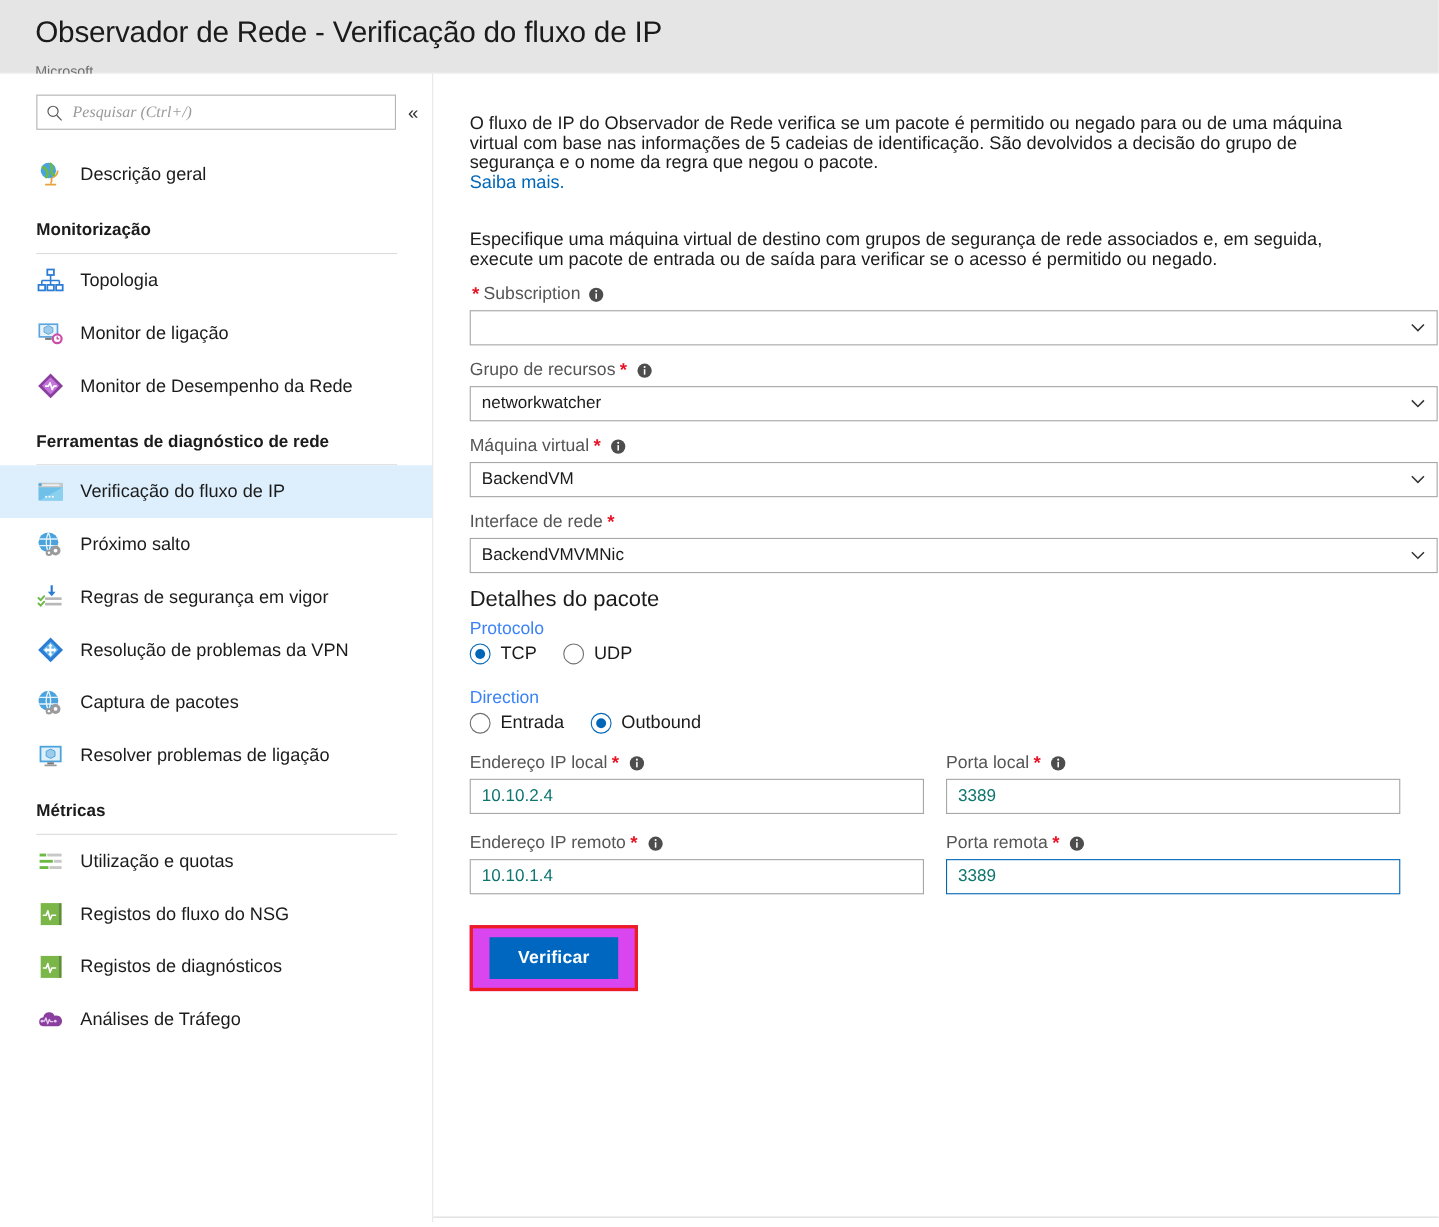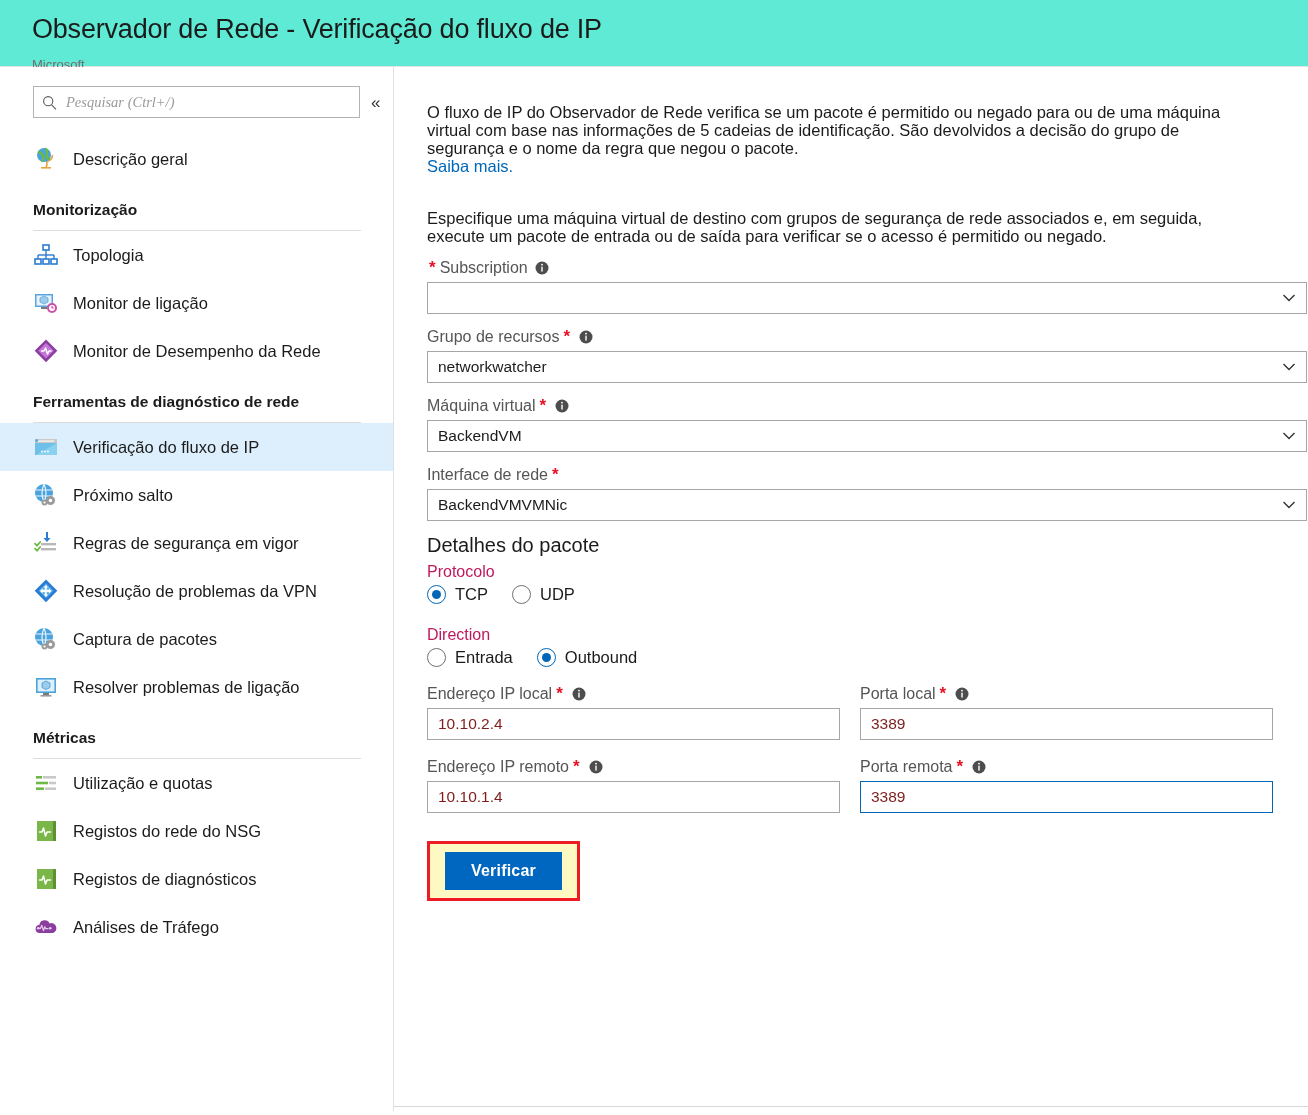--- a/index.html
+++ b/index.html
@@ -6,21 +6,21 @@
   html, body { margin:0; padding:0; }
   body {
     width:1308px; height:1115px;
     background:#ffffff;
     font-family:"Liberation Sans", sans-serif;
     color:#1b1b1b;
     overflow:hidden;
   }
 
   
-  .header { height:66px; padding:12px 0 0 32px; background:#5eead4; }
+  .header { height:66px; padding:12px 0 0 32px; background:#e5e5e5; }
   .header-title { font-size:27px; font-weight:400; color:#1b1b1b; letter-spacing:-0.2px; line-height:34px; }
   .header-sub { font-size:13px; color:#6e6e6e; margin-top:11px; }
   .header-rule { height:1px; background:#e3e3e3; width:100%; }
 
   
   .body { display:flex; height:1044px; }
   .sidebar { width:394px; border-right:1px solid #e0e0e0; position:relative; padding-top:19px; background:#fff; }
   .content { flex:1; padding:36px 0 0 33px; background:#fff; position:relative; }
 
   
@@ -71,47 +71,47 @@
 
   .select-wrap { position:relative; width:880px; height:32px; }
   .select-box {
     width:100%; height:32px; border:1px solid #a6a6a6; background:#fff;
     display:flex; align-items:center; padding:0 10px;
     font-size:15.5px; color:#1b1b1b; cursor:pointer;
   }
   .chev { position:absolute; right:11px; top:9px; pointer-events:none; }
 
   .section-title { font-size:20px; color:#1b1b1b; margin:13px 0 6px 0; }
-  .sub-label { font-size:16px; color:#be185d; margin-bottom:4px; }
+  .sub-label { font-size:16px; color:#3b82f6; margin-bottom:4px; }
 
   .radio-row { display:flex; align-items:flex-start; margin-bottom:4px; }
   .radio-opt { display:flex; align-items:center; cursor:pointer; margin-right:24px; }
   .radio-circle {
     width:19px; height:19px; border-radius:50%; border:1px solid #707070;
     background:#fff; display:flex; align-items:center; justify-content:center;
     margin-right:9px; flex:0 0 19px;
   }
   .radio-opt.checked .radio-circle { border-color:#0067b8; }
   .radio-dot { width:9px; height:9px; border-radius:50%; background:#0067b8; display:none; }
   .radio-opt.checked .radio-dot { display:block; }
   .radio-label { font-size:16.5px; color:#1b1b1b; }
 
   .two-col { display:flex; gap:20px; margin-top:18px; }
   .col { width:413px; }
   .text-input {
     width:100%; height:32px; border:1px solid #a6a6a6; background:#fff;
     padding:0 10px; font-family:"Liberation Sans", sans-serif;
-    font-size:15.5px; color:#7f1d1d; outline:none;
+    font-size:15.5px; color:#0f766e; outline:none;
   }
   .text-input.focused { border:1px solid #0067b8; }
 
   
   .verify-wrap {
     margin-top:28px; display:inline-block;
-    border:3px solid #ed1c24; padding:8px 15px; background:#fef9c3;
+    border:3px solid #ed1c24; padding:8px 15px; background:#d946ef;
   }
   .verify-btn {
     background:#0067c0; color:#fff; border:0; cursor:pointer;
     font-family:"Liberation Sans", sans-serif; font-size:16px; font-weight:bold;
     padding:0 26px; height:38px; letter-spacing:0.2px;
   }
   .footer-rule { position:absolute; left:0; right:0; bottom:4px; height:1px; background:#d8d8d8; }
 </style>
 </head>
 <body>
@@ -284,21 +284,21 @@
         <div class="nav-label">Utilização e quotas</div>
       </div>
 
 
       <div class="nav-item">
         <svg class="nav-ico" viewBox="0 0 26 26">
           <rect x="4" y="3" width="16" height="20" fill="#7ab648"></rect>
           <rect x="20" y="3" width="3" height="20" fill="#5d9234"></rect>
           <path d="M6.5 14 h2.5 l1.5-4 2 8 1.6-4 h3.4" stroke="#fff" stroke-width="1.5" fill="none" stroke-linejoin="round" stroke-linecap="round"></path>
         </svg>
-        <div class="nav-label">Registos do rede do NSG</div>
+        <div class="nav-label">Registos do fluxo do NSG</div>
       </div>
 
       <div class="nav-item">
         <svg class="nav-ico" viewBox="0 0 26 26">
           <rect x="4" y="3" width="16" height="20" fill="#7ab648"></rect>
           <rect x="20" y="3" width="3" height="20" fill="#5d9234"></rect>
           <path d="M6.5 14 h2.5 l1.5-4 2 8 1.6-4 h3.4" stroke="#fff" stroke-width="1.5" fill="none" stroke-linejoin="round" stroke-linecap="round"></path>
         </svg>
         <div class="nav-label">Registos de diagnósticos</div>
       </div>

